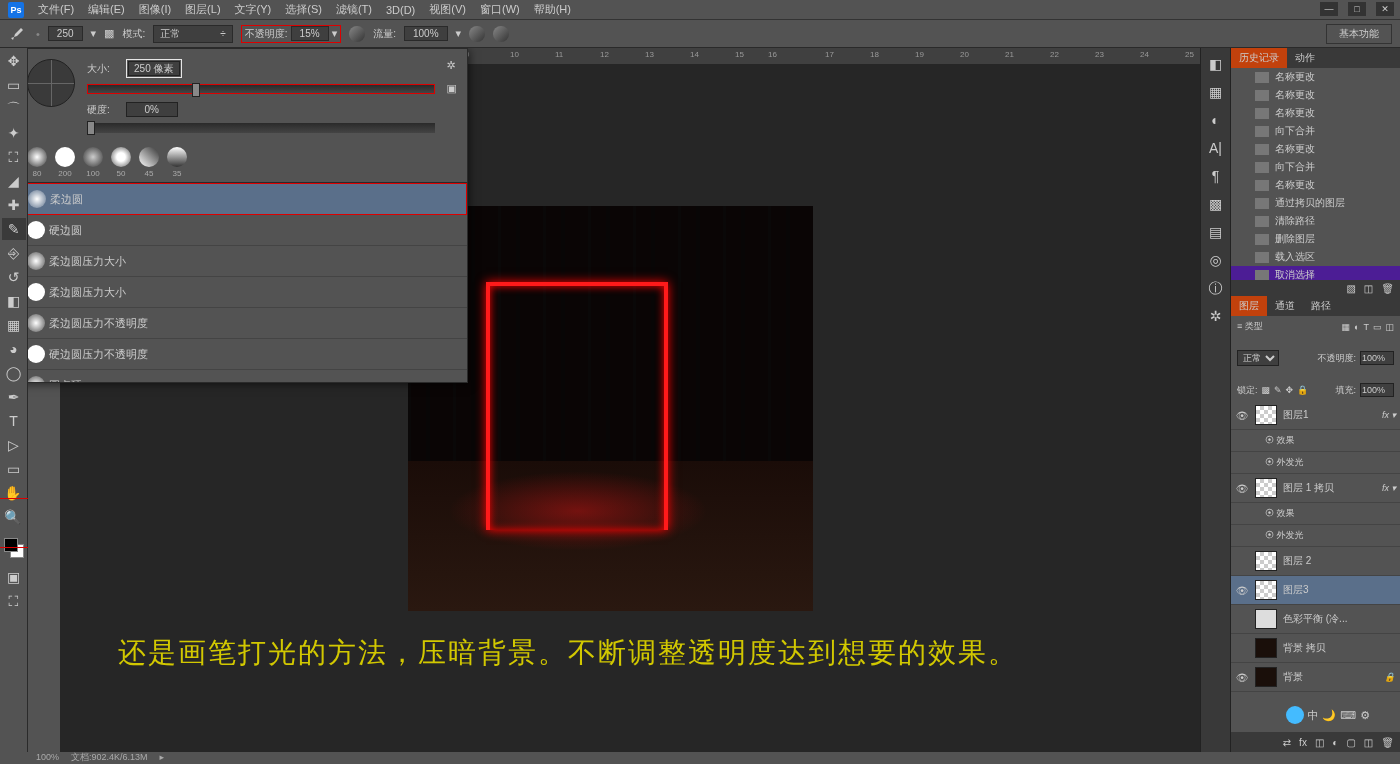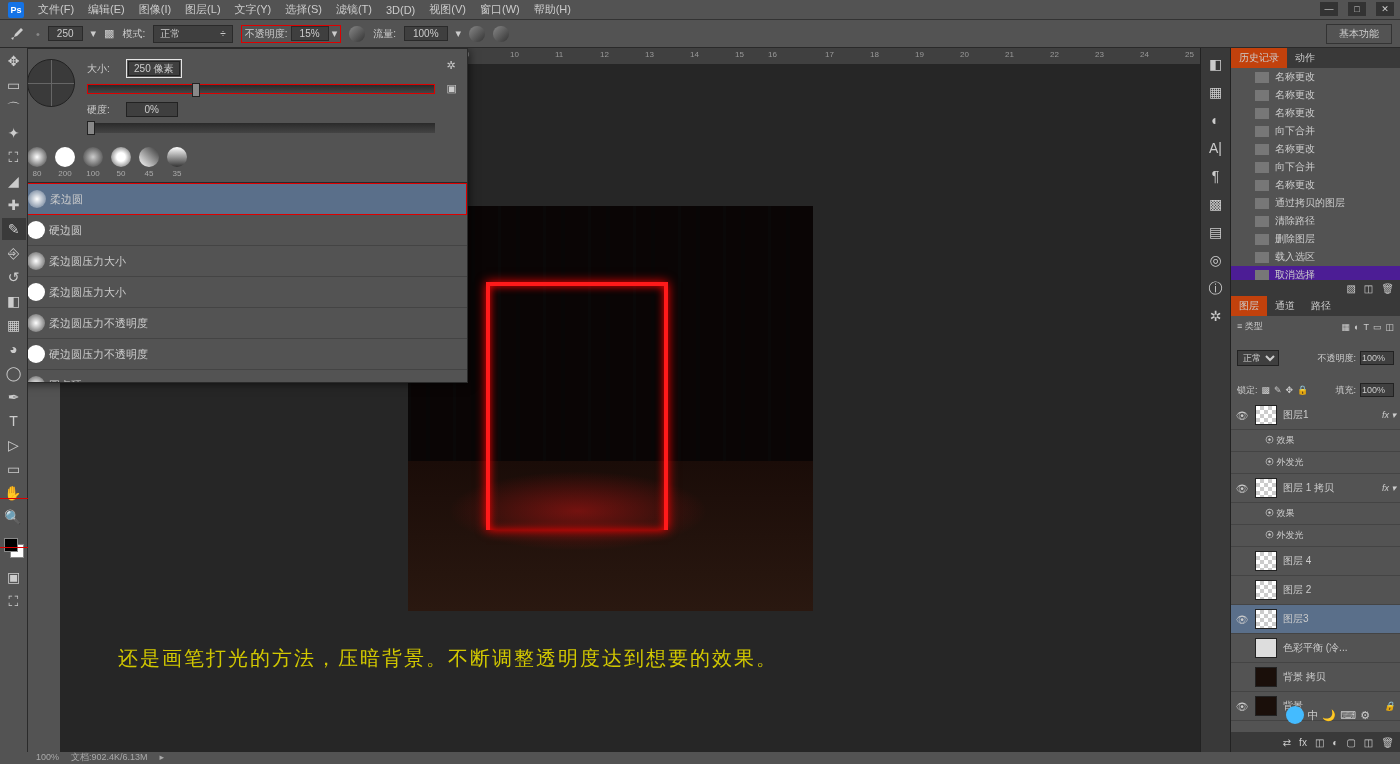--- a/index.html
+++ b/index.html
@@ -26,21 +26,21 @@
 .bg{width:14px;height:14px;background:#fff;border:1px solid #888;position:absolute;left:10px;top:8px}
 .canvas-area{flex:1;background:#262626;position:relative;overflow:hidden}
 .ruler-h{position:absolute;top:0;left:32px;right:0;height:16px;background:#404040;font-size:8px;color:#999;overflow:hidden}
 .ruler-h span{position:absolute;top:2px}
 .ruler-v{position:absolute;top:16px;left:0;width:32px;bottom:0;background:#535353}
 .canvas{position:absolute;left:380px;top:158px;width:405px;height:405px;background:#0a0505}
 .neon{position:absolute;left:78px;top:76px;width:182px;height:248px;border:4px solid #ff1a1a;border-bottom:none;box-shadow:0 0 10px #f00,inset 0 0 8px #f00}
 .glow{position:absolute;left:40px;bottom:60px;width:260px;height:80px;background:radial-gradient(ellipse,rgba(200,20,20,.5),transparent 70%)}
 .ground{position:absolute;left:0;bottom:0;right:0;height:150px;background:linear-gradient(#1a0c08,#2a1810)}
 .trees{position:absolute;inset:0;background:repeating-linear-gradient(90deg,#0a0808 0 3px,transparent 3px 18px,#080606 18px 22px,transparent 22px 45px)}
-.annotation{position:absolute;left:90px;bottom:80px;font-size:20px;color:#d2c800;letter-spacing:2px}
+.annotation{position:absolute;left:90px;bottom:80px;font-size:28px;color:#d2c800;letter-spacing:2px}
 .brush-panel{position:absolute;left:-12px;top:0px;width:452px;background:#535353;border:1px solid #2a2a2a;box-shadow:2px 2px 8px rgba(0,0,0,.5);z-index:50}
 .bp-top{display:flex;padding:10px;gap:12px}
 .bp-preview{width:48px;height:48px;background:#3a3a3a;border:1px solid #222;border-radius:50%;position:relative}
 .bp-preview::before{content:"";position:absolute;left:50%;top:0;bottom:0;width:1px;background:#666}
 .bp-preview::after{content:"";position:absolute;top:50%;left:0;right:0;height:1px;background:#666}
 .bp-ctrl{flex:1}
 .bp-row{display:flex;align-items:center;gap:16px;margin-bottom:6px;font-size:10px}
 .bp-row input{width:52px;background:#3f3f3f;border:1px solid #222;color:#ccc;text-align:center;font-size:10px;padding:1px}
 .bp-row .hl-box{border:1px solid #e5e5e5;padding:1px}
 .bp-slider{height:10px;background:linear-gradient(#2a2a2a,#444);position:relative;margin-top:2px}
@@ -427,25 +427,20 @@
           </div>
           <div class="lyr sub">
             <span>⦿ 效果</span>
           </div>
           <div class="lyr sub">
             <span>⦿ 外发光</span>
           </div>
           <div class="lyr">
             <span class="eye"></span>
             <div class="thumb chk" style=""></div>
-            <span>图层 4</span>
-          </div>
-          <div class="lyr">
-            <span class="eye"></span>
-            <div class="thumb chk" style=""></div>
             <span>图层 2</span>
           </div>
           <div class="lyr sel">
             <span class="eye">👁</span>
             <div class="thumb chk" style=""></div>
             <span>图层3</span>
           </div>
           <div class="lyr">
             <span class="eye"></span>
             <div class="thumb" style=""></div>

